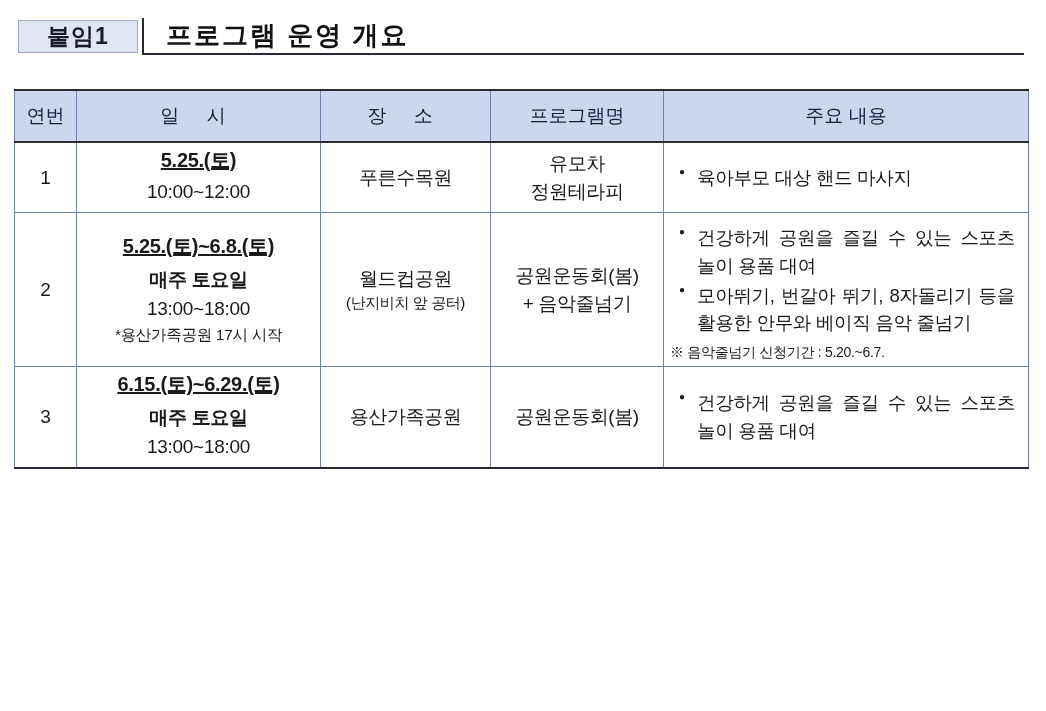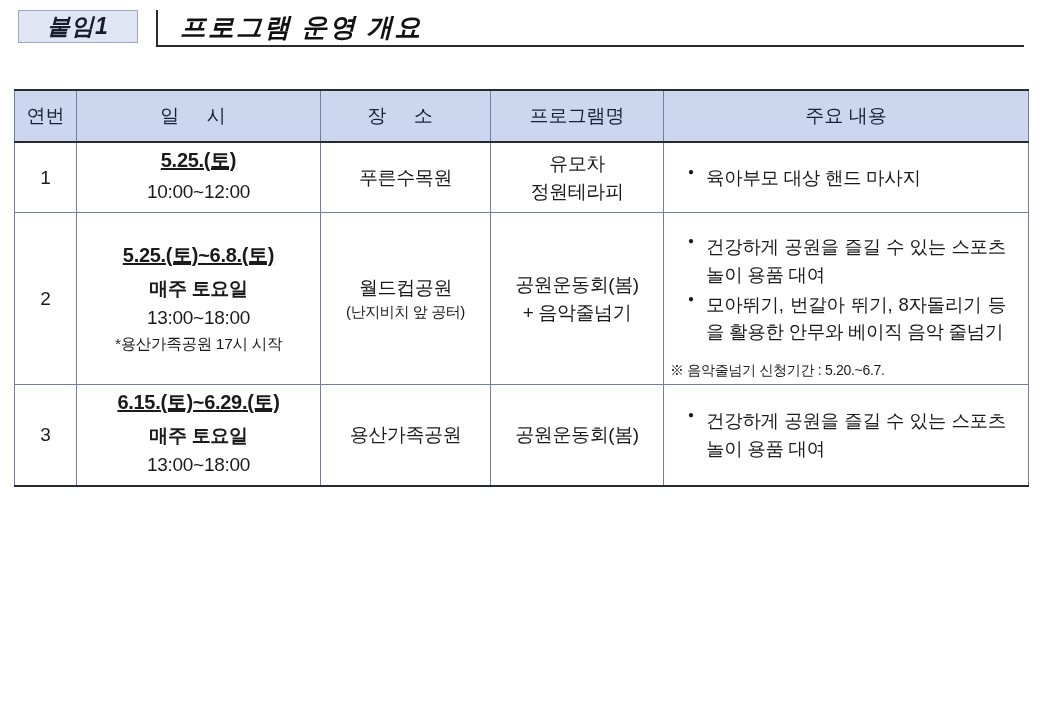--- a/index.html
+++ b/index.html
@@ -12,25 +12,24 @@
     height: 711px;
     font-family: "Liberation Sans", sans-serif;
     color: #1a1a1a;
     position: relative;
     overflow: hidden;
   }
 
   
   .doc-header {
     display: flex;
-    align-items: flex-start;
+    align-items: center;
     margin: 10px 0 0 18px;
     width: 1006px;
     height: 52px;
-    font-style: italic;
   }
   .attach-badge {
     width: 118px;
     border: 1.5px solid #9aa7c7;
     background: #dfe5f3;
     display: flex;
     align-items: center;
     justify-content: center;
     font-size: 23px;
     font-weight: bold;
@@ -38,21 +37,21 @@
     color: #1a1a2e;
   }
   .header-title-wrap {
     flex: 1;
     display: flex;
     align-items: center;
     border-bottom: 2.5px solid #2a2a35;
     border-left: 2.5px solid #2a2a35;
     padding-left: 22px;
     box-sizing: border-box;
-    margin-left: 18px;
+    margin-left: 4px;
   }
   .header-title {
     font-size: 26px;
     font-weight: bold;
     letter-spacing: 2px;
     color: #111;
   }
 
   
   .table-wrap {
@@ -118,21 +117,21 @@
     letter-spacing: -0.4px;
   }
   .place-sub { font-size: 15px; }
 
   
   td.detail {
     text-align: left;
     padding: 10px 10px 10px 12px;
   }
   ul.bullets {
-    margin: 16px;
+    margin: 7px;
     padding: 0;
     list-style: none;
   }
   ul.bullets li {
     position: relative;
     padding-left: 20px;
     font-size: 18.5px;
     line-height: 1.5;
     letter-spacing: -0.3px;
     margin-bottom: 2px;

